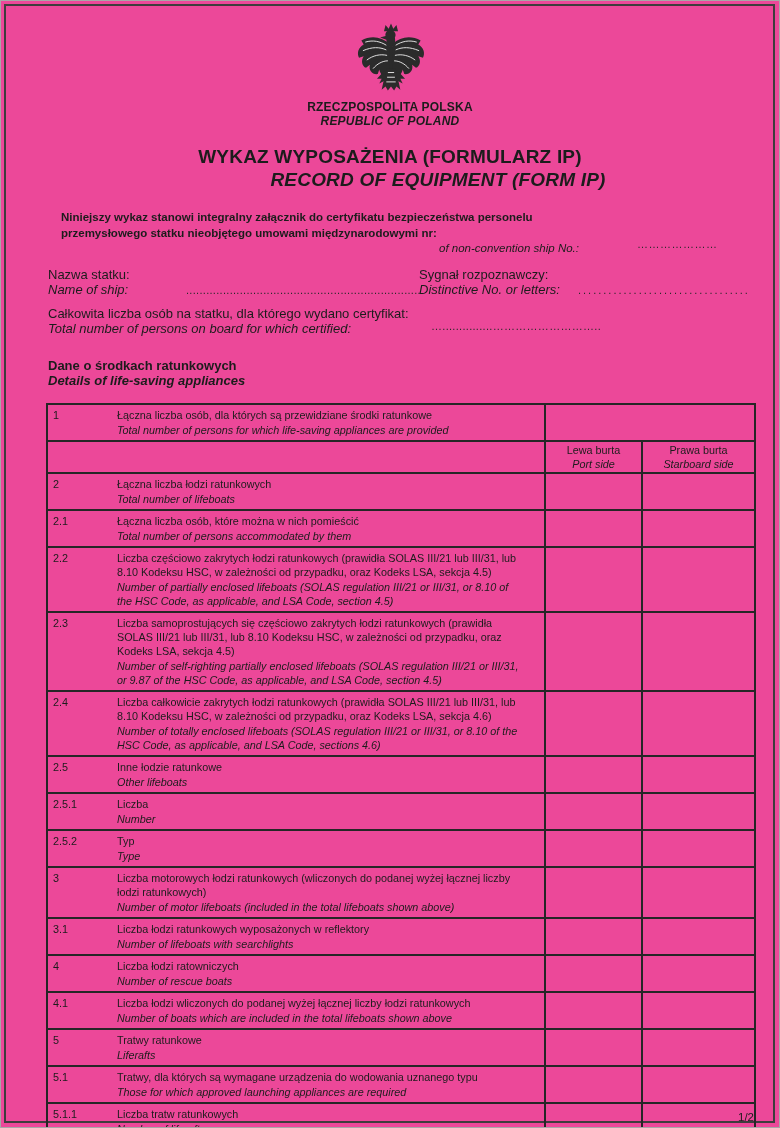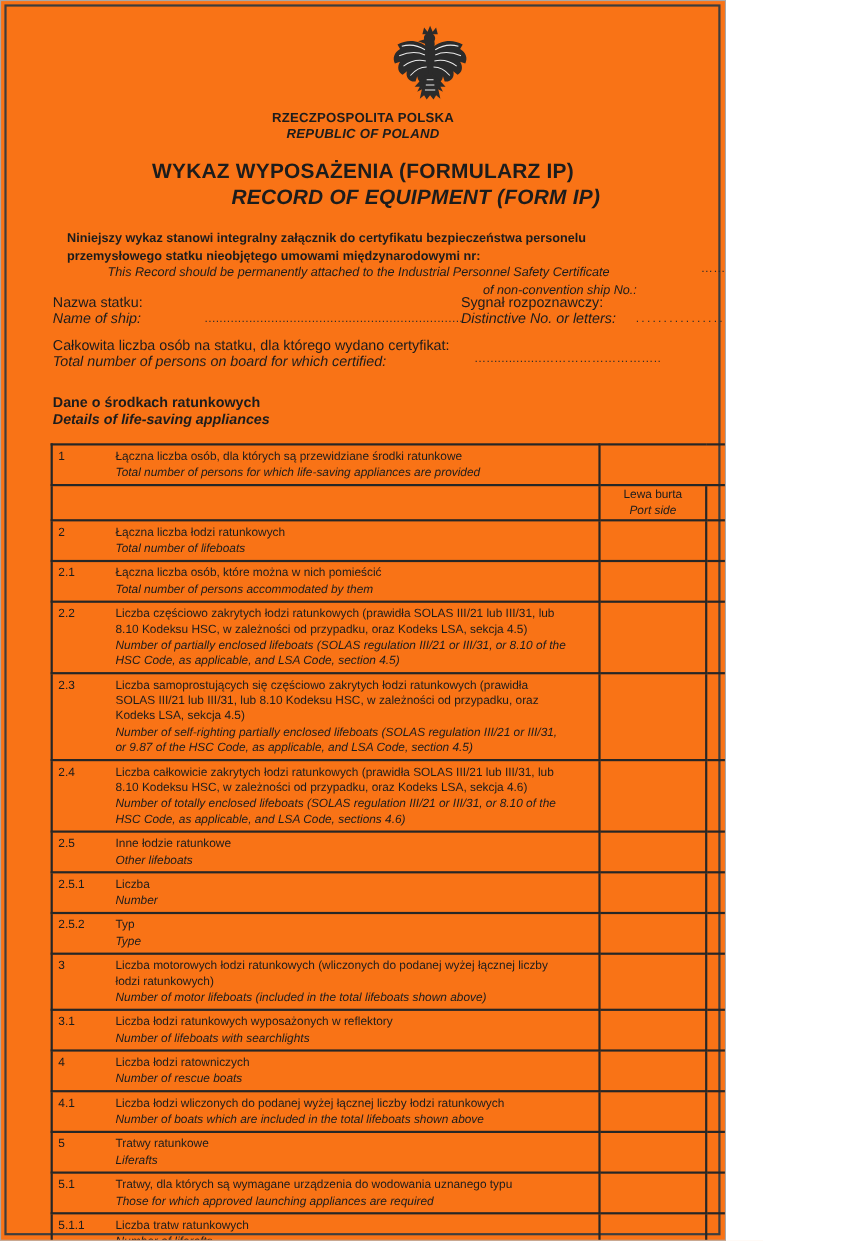--- a/index.html
+++ b/index.html
@@ -1,17 +1,17 @@
 <!DOCTYPE html>
 <html lang="pl"><head>
 <meta charset="utf-8">
 <style>
   html,body{margin:0;padding:0;background:#ffffff;}
   .sheet{
-    position:relative;width:660px;height:1128px;background:#f97316;
+    position:relative;width:780px;height:1128px;background:#ec4899;
     font-family:"Liberation Sans",sans-serif;color:#1c1c1c;
     box-sizing:border-box;border:1px solid #a8a8a8;overflow:hidden;
   }
   .inner-border{position:absolute;left:3px;top:3px;right:4px;bottom:4px;border:2px solid #3d3d3d;pointer-events:none;}
   .abs{position:absolute;}
   .center{text-align:center;width:100%;left:0;}
 
   .emblem{left:351px;top:20px;}
   .country{font-size:12px;font-weight:bold;line-height:14px;letter-spacing:.2px;}
   .country-pl{top:99px;}
@@ -40,21 +40,21 @@
   .blk-pers{left:47px;top:305px;}
   .dots-pers{left:430px;top:319px;width:190px;overflow:hidden;white-space:nowrap;}
 
   .blk-section{left:47px;top:357px;font-weight:bold;}
 
   .eq-table{left:45px;top:402px;width:708px;border-collapse:collapse;table-layout:fixed;
     font-size:10.8px;line-height:14px;}
   .eq-table td{border:2px solid #262626;vertical-align:top;padding:0;}
   .eq-table .descwrap{display:flex;}
   .eq-table .num{flex:0 0 52px;padding:3px 0 0 5px;}
-  .eq-table .txt{flex:1;padding:3px 25px 3px 0;}
+  .eq-table .txt{flex:1;padding:3px 25px 3px 0;margin-left:12px;}
   .eq-table .txt .en{font-style:italic;margin-top:1px;}
   .eq-table td.val{height:31px;}
   .eq-table tr.r-first td{height:34px;}
   .eq-table td.colhead{vertical-align:middle;text-align:center;height:30px;}
   .eq-table td.colhead .en{font-style:italic;}
 
   .page-num{left:45px;top:1110px;width:708px;text-align:right;font-size:11.5px;}
 </style>
 </head>
 <body>
@@ -90,21 +90,20 @@
 
   <div class="abs center country country-pl">RZECZPOSPOLITA POLSKA</div>
   <div class="abs center country country-en">REPUBLIC OF POLAND</div>
 
   <div class="abs center title title-pl">WYKAZ WYPOSAŻENIA (FORMULARZ IP)</div>
   <div class="abs center title title-en">RECORD OF EQUIPMENT (FORM IP)</div>
 
   <div class="abs note">
     <div class="note-pl">Niniejszy wykaz stanowi integralny załącznik do certyfikatu bezpieczeństwa personelu</div>
     <div class="note-pl">przemysłowego statku nieobjętego umowami międzynarodowymi nr:</div>
-    <div class="note-en1">This Record should be permanently attached to the Industrial Personnel Safety Certificate</div>
     <div class="note-en2">of non-convention ship No.:</div>
   </div>
   <div class="abs note-dots">…………………</div>
 
   <div class="abs label blk-ship">
     <span class="field-pl">Nazwa statku:</span>
     <span class="field-en">Name of ship:</span>
   </div>
   <div class="abs dots-fine dots-ship">......................................................................</div>
 

